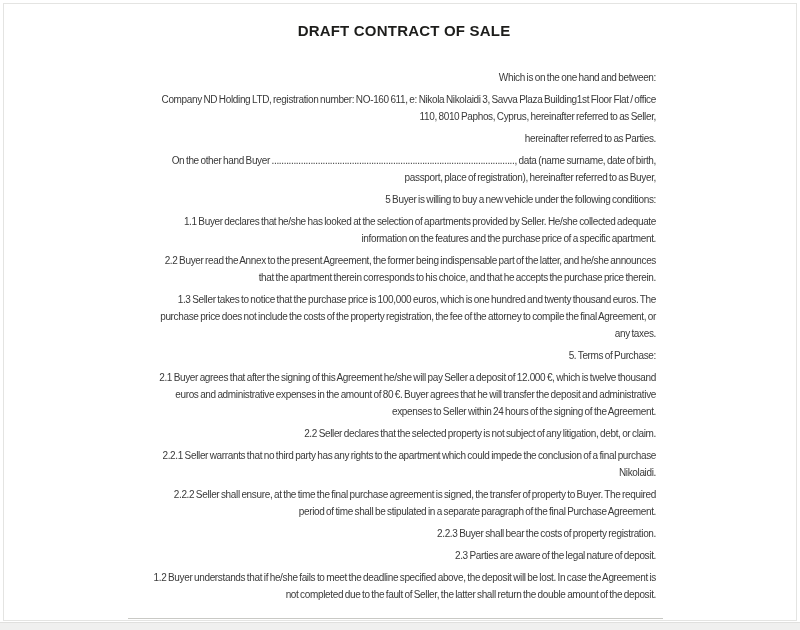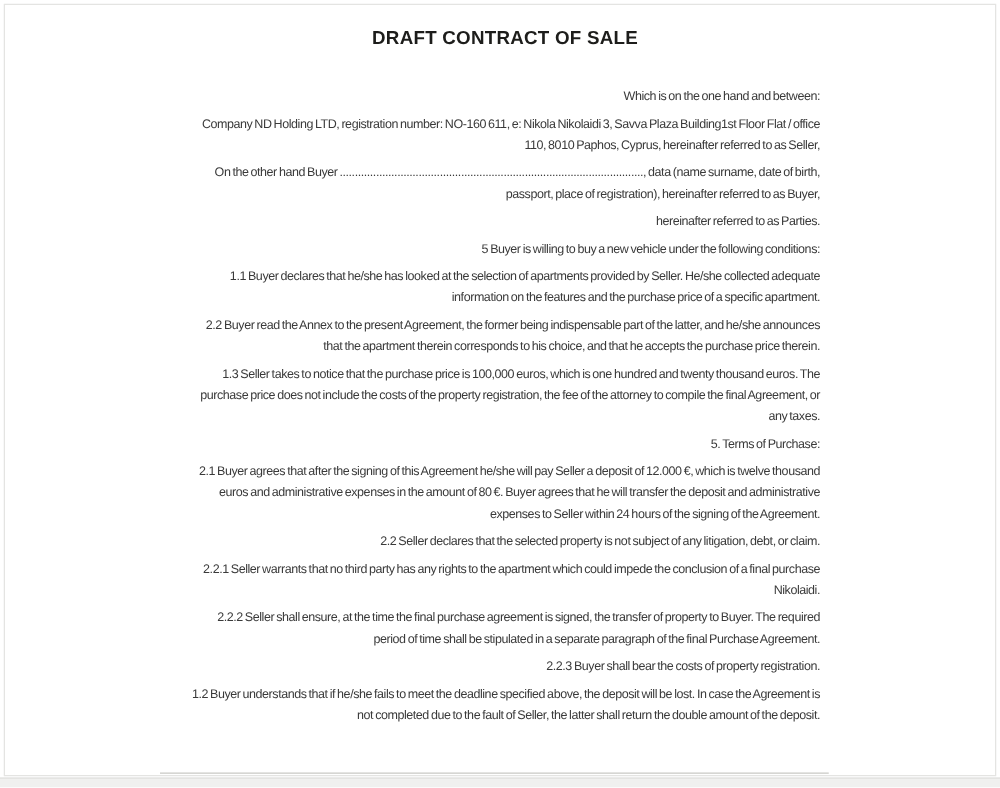--- a/index.html
+++ b/index.html
@@ -64,30 +64,31 @@
 </style>
 </head>
 <body>
 
 <div class="viewer">
   <div class="page">
     <h1 class="doc-title">DRAFT CONTRACT OF SALE</h1>
     <div class="doc-body">
         <p>Which is on the one hand and between:</p>
         <p>Company ND Holding LTD, registration number: NO-160 611, e: Nikola Nikolaidi 3, Savva Plaza Building1st Floor Flat / office 110, 8010 Paphos, Cyprus, hereinafter referred to as Seller,</p>
+        <p>hereinafter referred to as Parties.</p>
         <p>On the other hand Buyer ...................................................................................................., data (name surname, date of birth, passport, place of registration), hereinafter referred to as Buyer,</p>
-        <p>hereinafter referred to as Parties.</p>
         <p>5 Buyer is willing to buy a new vehicle under the following conditions:</p>
         <p>1.1 Buyer declares that he/she has looked at the selection of apartments provided by Seller. He/she collected adequate information on the features and the purchase price of a specific apartment.</p>
         <p>2.2 Buyer read the Annex to the present Agreement, the former being indispensable part of the latter, and he/she announces that the apartment therein corresponds to his choice, and that he accepts the purchase price therein.</p>
         <p>1.3 Seller takes to notice that the purchase price is 100,000 euros, which is one hundred and twenty thousand euros. The purchase price does not include the costs of the property registration, the fee of the attorney to compile the final Agreement, or any taxes.</p>
         <p>5. Terms of Purchase:</p>
         <p>2.1 Buyer agrees that after the signing of this Agreement he/she will pay Seller a deposit of 12.000 €, which is twelve thousand euros and administrative expenses in the amount of 80 €. Buyer agrees that he will transfer the deposit and administrative expenses to Seller within 24 hours of the signing of the Agreement.</p>
         <p>2.2 Seller declares that the selected property is not subject of any litigation, debt, or claim.</p>
         <p>2.2.1 Seller warrants that no third party has any rights to the apartment which could impede the conclusion of a final purchase Nikolaidi.</p>
         <p>2.2.2 Seller shall ensure, at the time the final purchase agreement is signed, the transfer of property to Buyer. The required period of time shall be stipulated in a separate paragraph of the final Purchase Agreement.</p>
         <p>2.2.3 Buyer shall bear the costs of property registration.</p>
+        <p>2.3 Parties are aware of the legal nature of deposit.</p>
         <p>1.2 Buyer understands that if he/she fails to meet the deadline specified above, the deposit will be lost. In case the Agreement is not completed due to the fault of Seller, the latter shall return the double amount of the deposit.</p>
       </div>
   </div>
   <div class="bottom-rule"></div>
   <div class="page-gap"></div>
 </div>
 
 </body></html>

